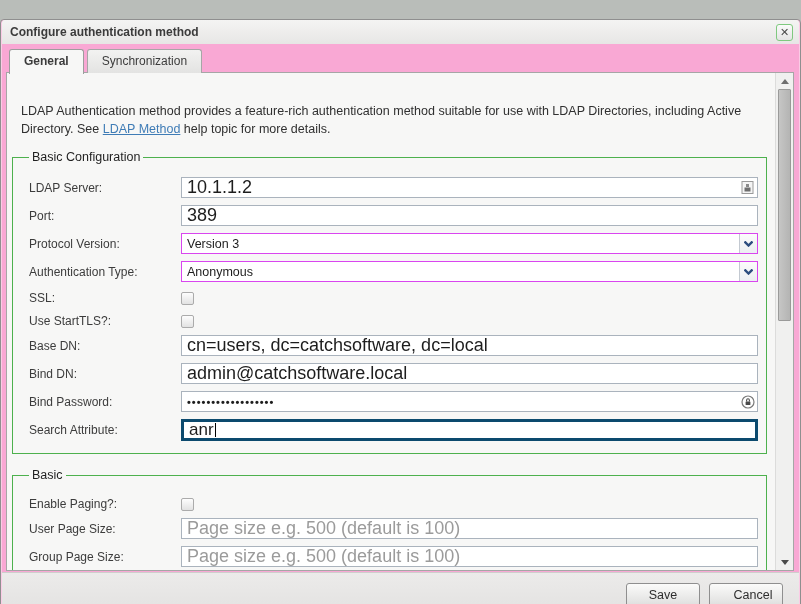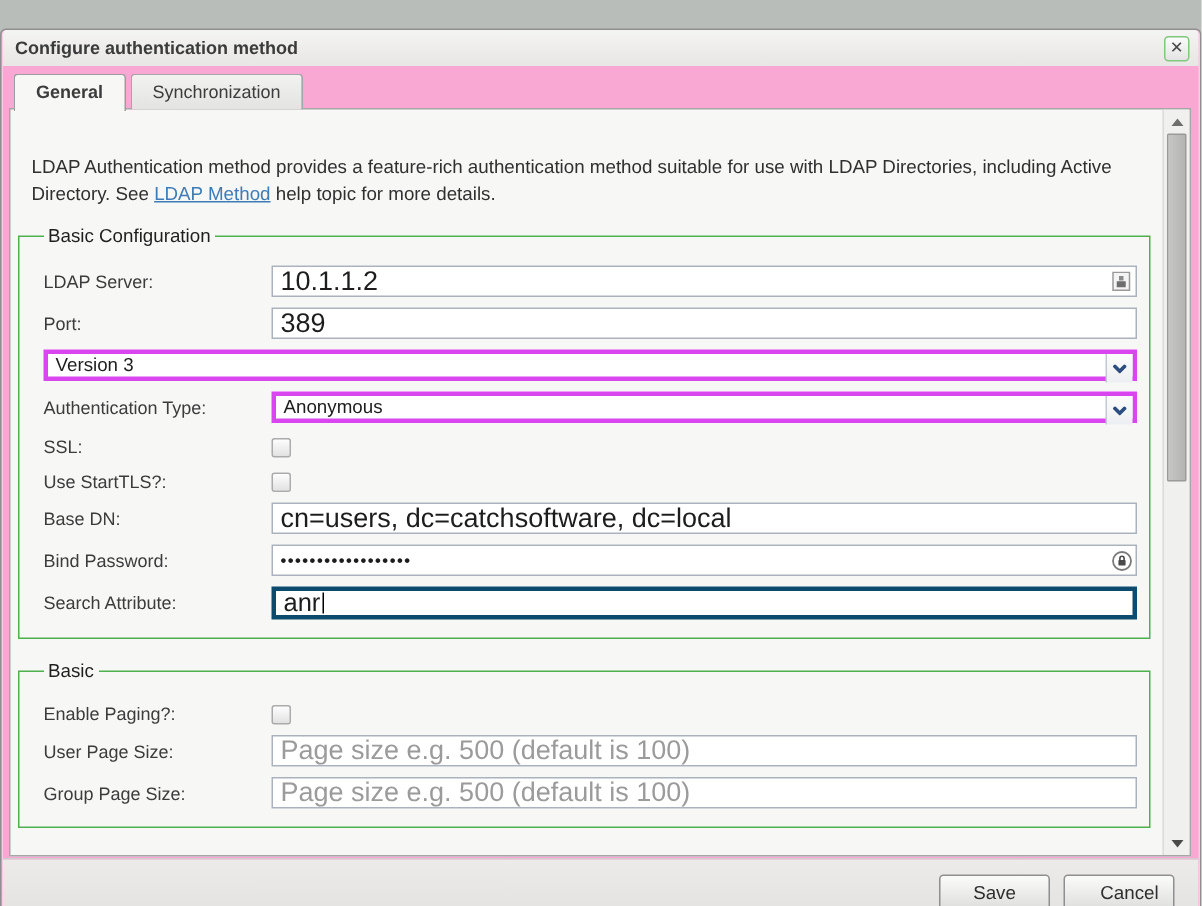--- a/index.html
+++ b/index.html
@@ -104,22 +104,22 @@
   .tb-focused {
     width:100%; height:22px;
     border:3px solid #0c4a6e; background:#fff;
     font-size:17px; color:#1d1d1d; padding:7px 5px;
     display:flex; align-items:center;
   }
   .caret { width:1px; height:14px; background:#000; margin-left:1px; }
   
   .dd {
     width:100%; height:21px;
-    border:3px solid #d946ef; background:#fff;
-    display:flex; align-items:flex-start; cursor:pointer;
+    border:1px solid #d946ef; background:#fff;
+    display:flex; align-items:center; cursor:pointer;
   }
   .dd .dd-val { flex:1; font-size:12.5px; color:#1d1d1d; padding:0 5px; }
   .dd .dd-btn {
     width:18px; height:19px; flex:none;
     border-left:1px solid #c3c9d1;
     background:linear-gradient(#fcfcfc,#eceff2);
     display:flex; align-items:center; justify-content:center;
   }
   
   .cb {
@@ -216,20 +216,21 @@
         </div>
 
         <div class="row">
           <span class="lbl">Port:</span>
           <span class="ctl">
             <input class="tb" type="text" readonly="" value="389" style="">
           </span>
         </div>
 
         <div class="row">
+          <span class="lbl">Protocol Version:</span>
           <span class="ctl">
             <span class="dd">
               <span class="dd-val">Version 3</span>
               <span class="dd-btn">
                 <svg width="9" height="6" viewBox="0 0 9 6">
                     <path d="M0.5 0.5 L4.5 4.5 L8.5 0.5" fill="none" stroke="#2c4d7f" stroke-width="2.4"></path>
                   </svg>
               </span>
             </span>
           </span>
@@ -259,20 +260,26 @@
           <span class="cb"></span>
         </div>
 
         <div class="row">
           <span class="lbl">Base DN:</span>
           <span class="ctl">
             <input class="tb" type="text" readonly="" value="cn=users, dc=catchsoftware, dc=local" style="">
           </span>
         </div>
 
+        <div class="row">
+          <span class="lbl">Bind DN:</span>
+          <span class="ctl">
+            <input class="tb" type="text" readonly="" value="admin@catchsoftware.local" style="">
+          </span>
+        </div>
 
         <div class="row">
           <span class="lbl">Bind Password:</span>
           <span class="ctl">
             <input class="tb pwd with-icon" type="text" readonly="" value="••••••••••••••••••" style="">
             <span class="field-icon">
               <svg width="14" height="14" viewBox="0 0 14 14">
                   <circle cx="7" cy="7" r="6" fill="none" stroke="#7a7a7a" stroke-width="1.2"></circle>
                   <rect x="4.6" y="6.4" width="4.8" height="3.6" rx="0.5" fill="#4a4a4a"></rect>
                   <path d="M5.6 6.4 V5.2 a1.4 1.4 0 0 1 2.8 0 V6.4" fill="none" stroke="#4a4a4a" stroke-width="1.1"></path>

